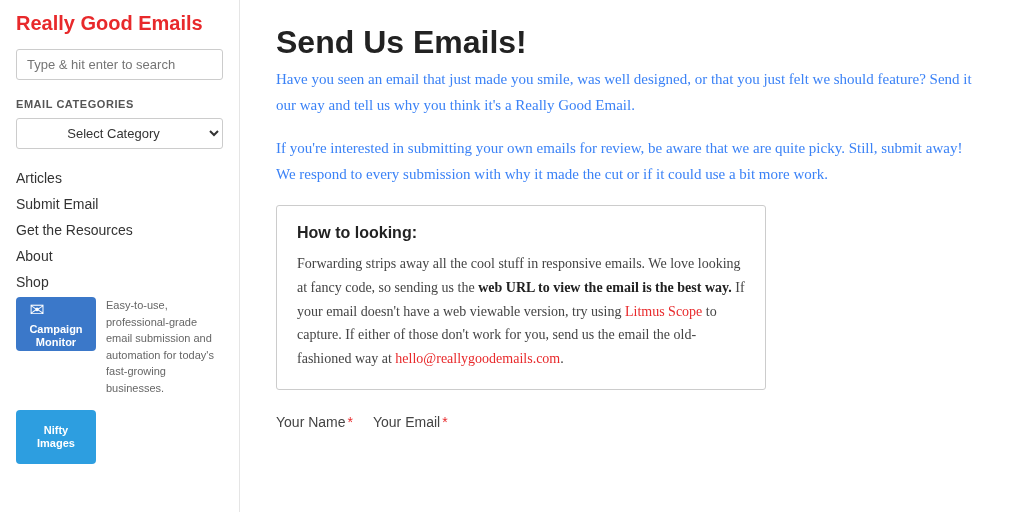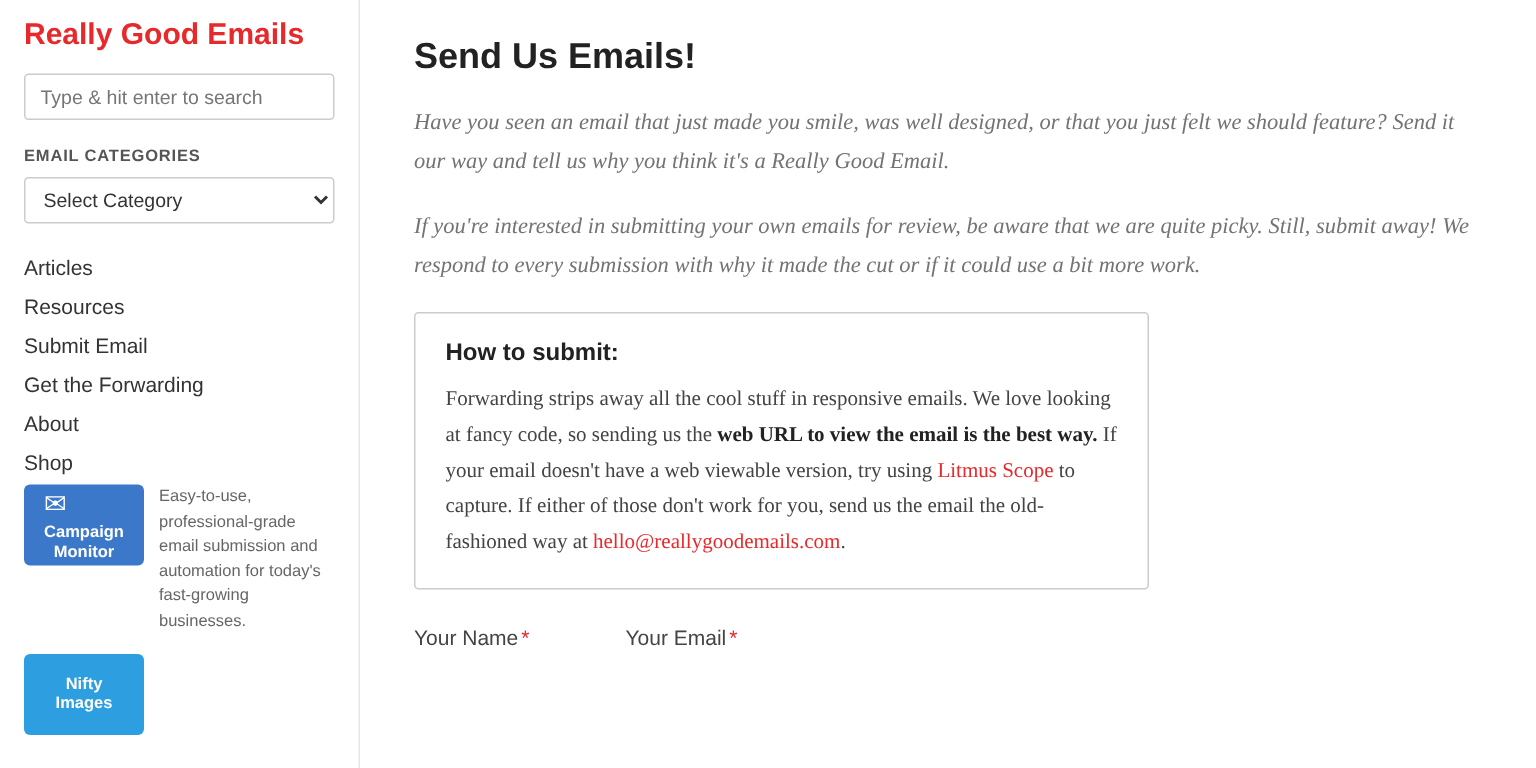--- a/index.html
+++ b/index.html
@@ -4,48 +4,48 @@
   <style>
     * { box-sizing: border-box; margin: 0; padding: 0; }
     body { font-family: Georgia, 'Times New Roman', serif; font-size: 15px; background: #f5f5f5; color: #333; }
     .layout { display: flex; min-height: 512px; }
     
     
     .sidebar { width: 240px; min-width: 240px; background: #fff; border-right: 1px solid #e5e5e5; padding: 12px 16px; }
     .sidebar-logo { color: #e8292b; font-size: 20px; font-weight: bold; font-family: Arial, sans-serif; margin-bottom: 14px; }
     .search-input { width: 100%; border: 1px solid #ccc; border-radius: 3px; padding: 7px 10px; font-size: 13px; color: #888; margin-bottom: 18px; outline: none; font-family: Arial, sans-serif; }
     .category-label { font-size: 11px; font-weight: bold; letter-spacing: 0.05em; color: #555; font-family: Arial, sans-serif; margin-bottom: 8px; text-transform: uppercase; }
-    .category-select { width: 100%; border: 1px solid #ccc; border-radius: 3px; padding: 6px 8px; font-size: 13px; color: #333; background: #fff; margin-bottom: 18px; cursor: pointer; font-family: Arial, sans-serif; appearance: menulist; }
+    .category-select { width: 100%; border: 1px solid #ccc; border-radius: 3px; padding: 6px 8px; font-size: 13px; color: #333; background: #fff; margin-bottom: 18px; cursor: pointer; font-family: Arial, sans-serif; appearance: menulist; text-align: center; }
     .nav-links { list-style: none; }
     .nav-links li { margin-bottom: 4px; }
     .nav-links a { color: #333; text-decoration: none; font-size: 14px; font-family: Arial, sans-serif; display: block; padding: 3px 0; }
     
     
     .ad-block { display: flex; align-items: flex-start; margin-bottom: 14px; gap: 10px; }
     .ad-logo { width: 80px; height: 54px; border-radius: 4px; display: flex; align-items: center; justify-content: center; flex-shrink: 0; }
     .ad-logo.campaign { background: #3b78c9; }
     .ad-logo.nifty { background: #2d9ee0; }
     .ad-logo-text { color: #fff; font-size: 11px; font-family: Liberation Sans, sans-serif; text-align: center; font-weight: bold; line-height: 1.2; }
     .ad-logo-icon { color: #fff; font-size: 18px; display: block; margin-bottom: 2px; }
     .ad-desc { font-size: 11px; color: #666; font-family: Arial, sans-serif; line-height: 1.5; }
     
     
     .main-content { flex: 1; background: #fff; padding: 24px 40px 30px 36px; overflow-y: auto; }
-    h1 { font-size: 24px; font-weight: bold; color: #222; margin-bottom: 18px; font-family: Arial, sans-serif; }
-    .intro-text { font-size: 15px; color: #737373; line-height: 1.7; margin-bottom: 18px; font-family: Georgia, serif; font-style: italic; }
+    h1 { font-size: 32px; font-weight: bold; color: #222; margin-bottom: 6px; font-family: Arial, sans-serif; }
+    .intro-text { font-size: 15px; color: #3b82f6; line-height: 1.7; margin-bottom: 18px; font-family: Georgia, serif; }
     
     
     .submit-box { border: 1px solid #ccc; border-radius: 3px; padding: 18px 20px; margin-bottom: 24px; background: #fff; max-width: 490px; }
     .submit-box h3 { font-size: 16px; font-weight: bold; color: #222; margin-bottom: 10px; font-family: Arial, sans-serif; }
     .submit-box p { font-size: 14px; color: #444; line-height: 1.7; font-family: Georgia, serif; }
     .submit-box a { color: #e8292b; text-decoration: none; }
     .submit-box strong { font-weight: bold; color: #222; }
     
     
-    .form-row { display: flex; gap: 64px; margin-top: 8px; }
+    .form-row { display: flex; gap: 20px; margin-top: 8px; }
     .form-field label { font-size: 14px; color: #444; font-family: Arial, sans-serif; }
     .form-field label .required { color: #e8292b; margin-left: 2px; }
   </style>
 </head>
 <body>
 
 <div class="layout">
 
   <aside class="sidebar">
     <div class="sidebar-logo">Really Good Emails</div>
@@ -60,27 +60,24 @@
       <option>Transactional</option>
       <option>Newsletter</option>
       <option>Promotional</option>
     </select>
     
     <ul class="nav-links">
       <li>
           <a href="#">Articles</a>
         </li>
       <li>
-          <a href="#">Resources</a>
-        </li>
-      <li>
           <a href="#">Submit Email</a>
         </li>
       <li>
-          <a href="#">Get the Forwarding</a>
+          <a href="#">Get the Resources</a>
         </li>
       <li>
           <a href="#">About</a>
         </li>
       <li>
           <a href="#">Shop</a>
         </li>
     </ul>
     
     
@@ -102,21 +99,21 @@
     </div>
   </aside>
 
   <main class="main-content">
     <h1>Send Us Emails!</h1>
 
     <p class="intro-text">Have you seen an email that just made you smile, was well designed, or that you just felt we should feature? Send it our way and tell us why you think it's a Really Good Email.</p>
     <p class="intro-text">If you're interested in submitting your own emails for review, be aware that we are quite picky. Still, submit away! We respond to every submission with why it made the cut or if it could use a bit more work.</p>
 
     <div class="submit-box">
-      <h3>How to submit:</h3>
+      <h3>How to looking:</h3>
       <p>
         <span>Forwarding strips away all the cool stuff in responsive emails. We love looking at fancy code, so sending us the </span><strong>web URL to view the email is the best way.</strong><span> If your email doesn't have a web viewable version, try using </span><a href="#">Litmus Scope</a><span> to capture. If either of those don't work for you, send us the email the old-fashioned way at </span><a href="mailto:hello@reallygoodemails.com">hello@reallygoodemails.com</a><span>.</span>
       </p>
     </div>
 
     <div class="form-row">
       <div class="form-field">
         <label>
           <span>Your Name</span><span class="required">*</span>
         </label>

